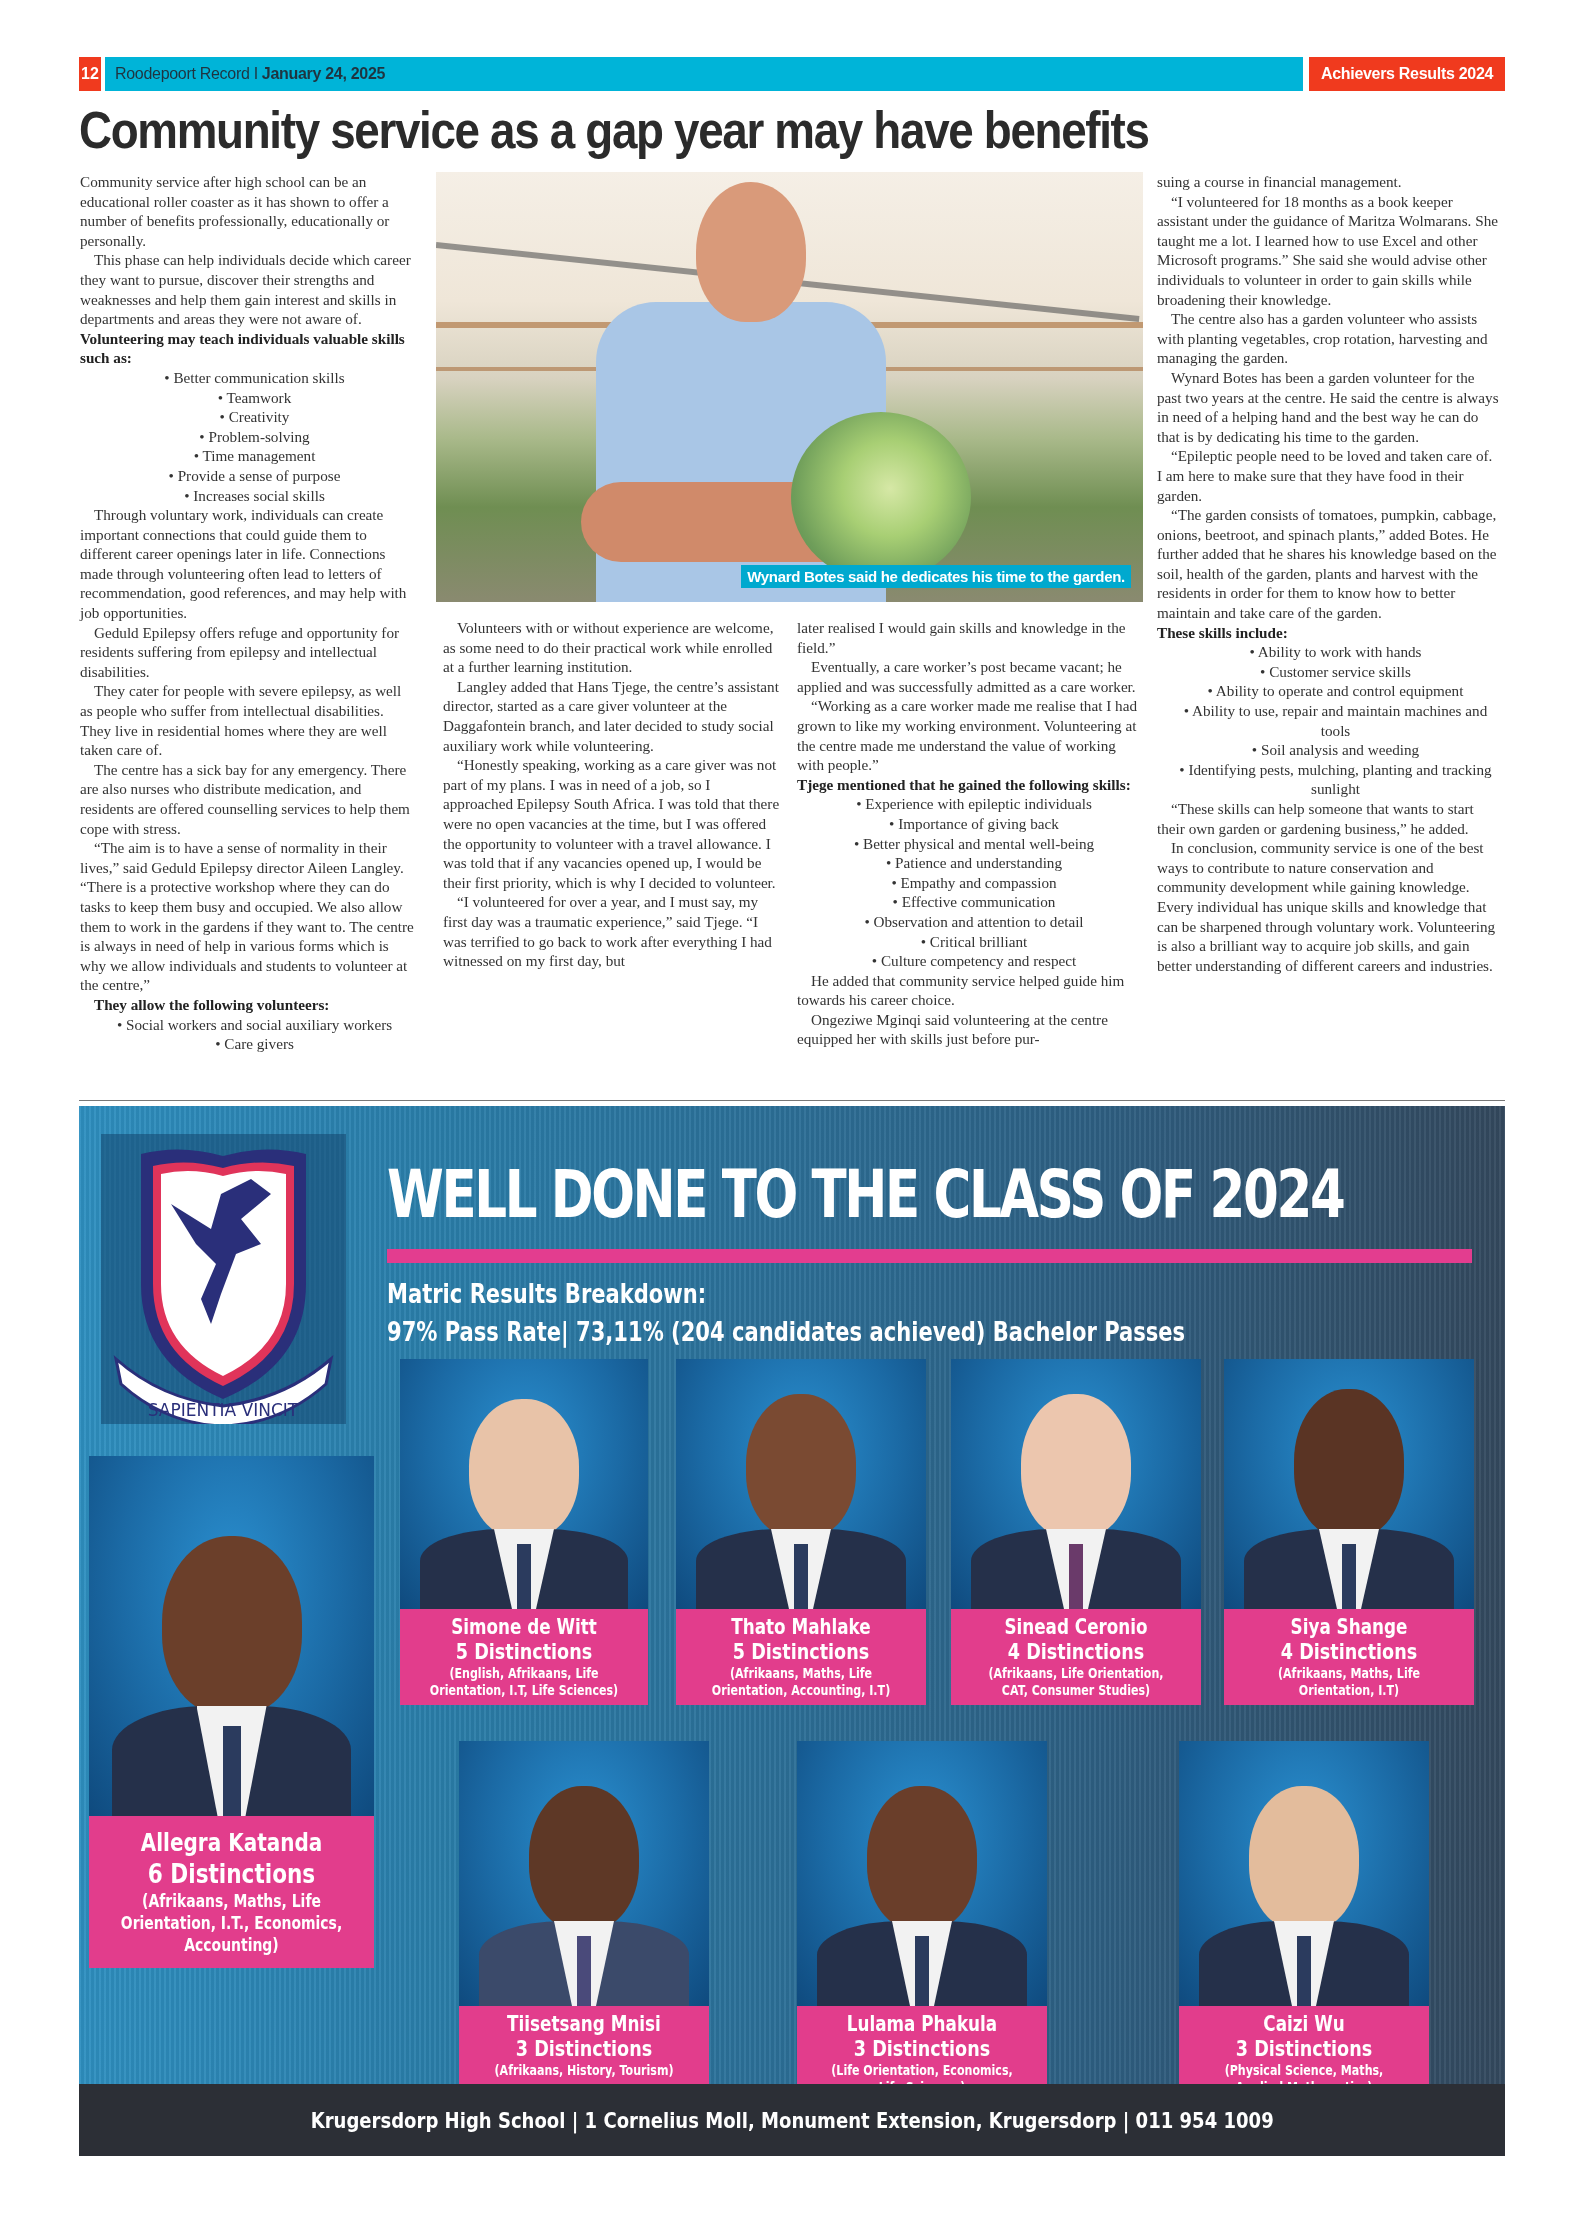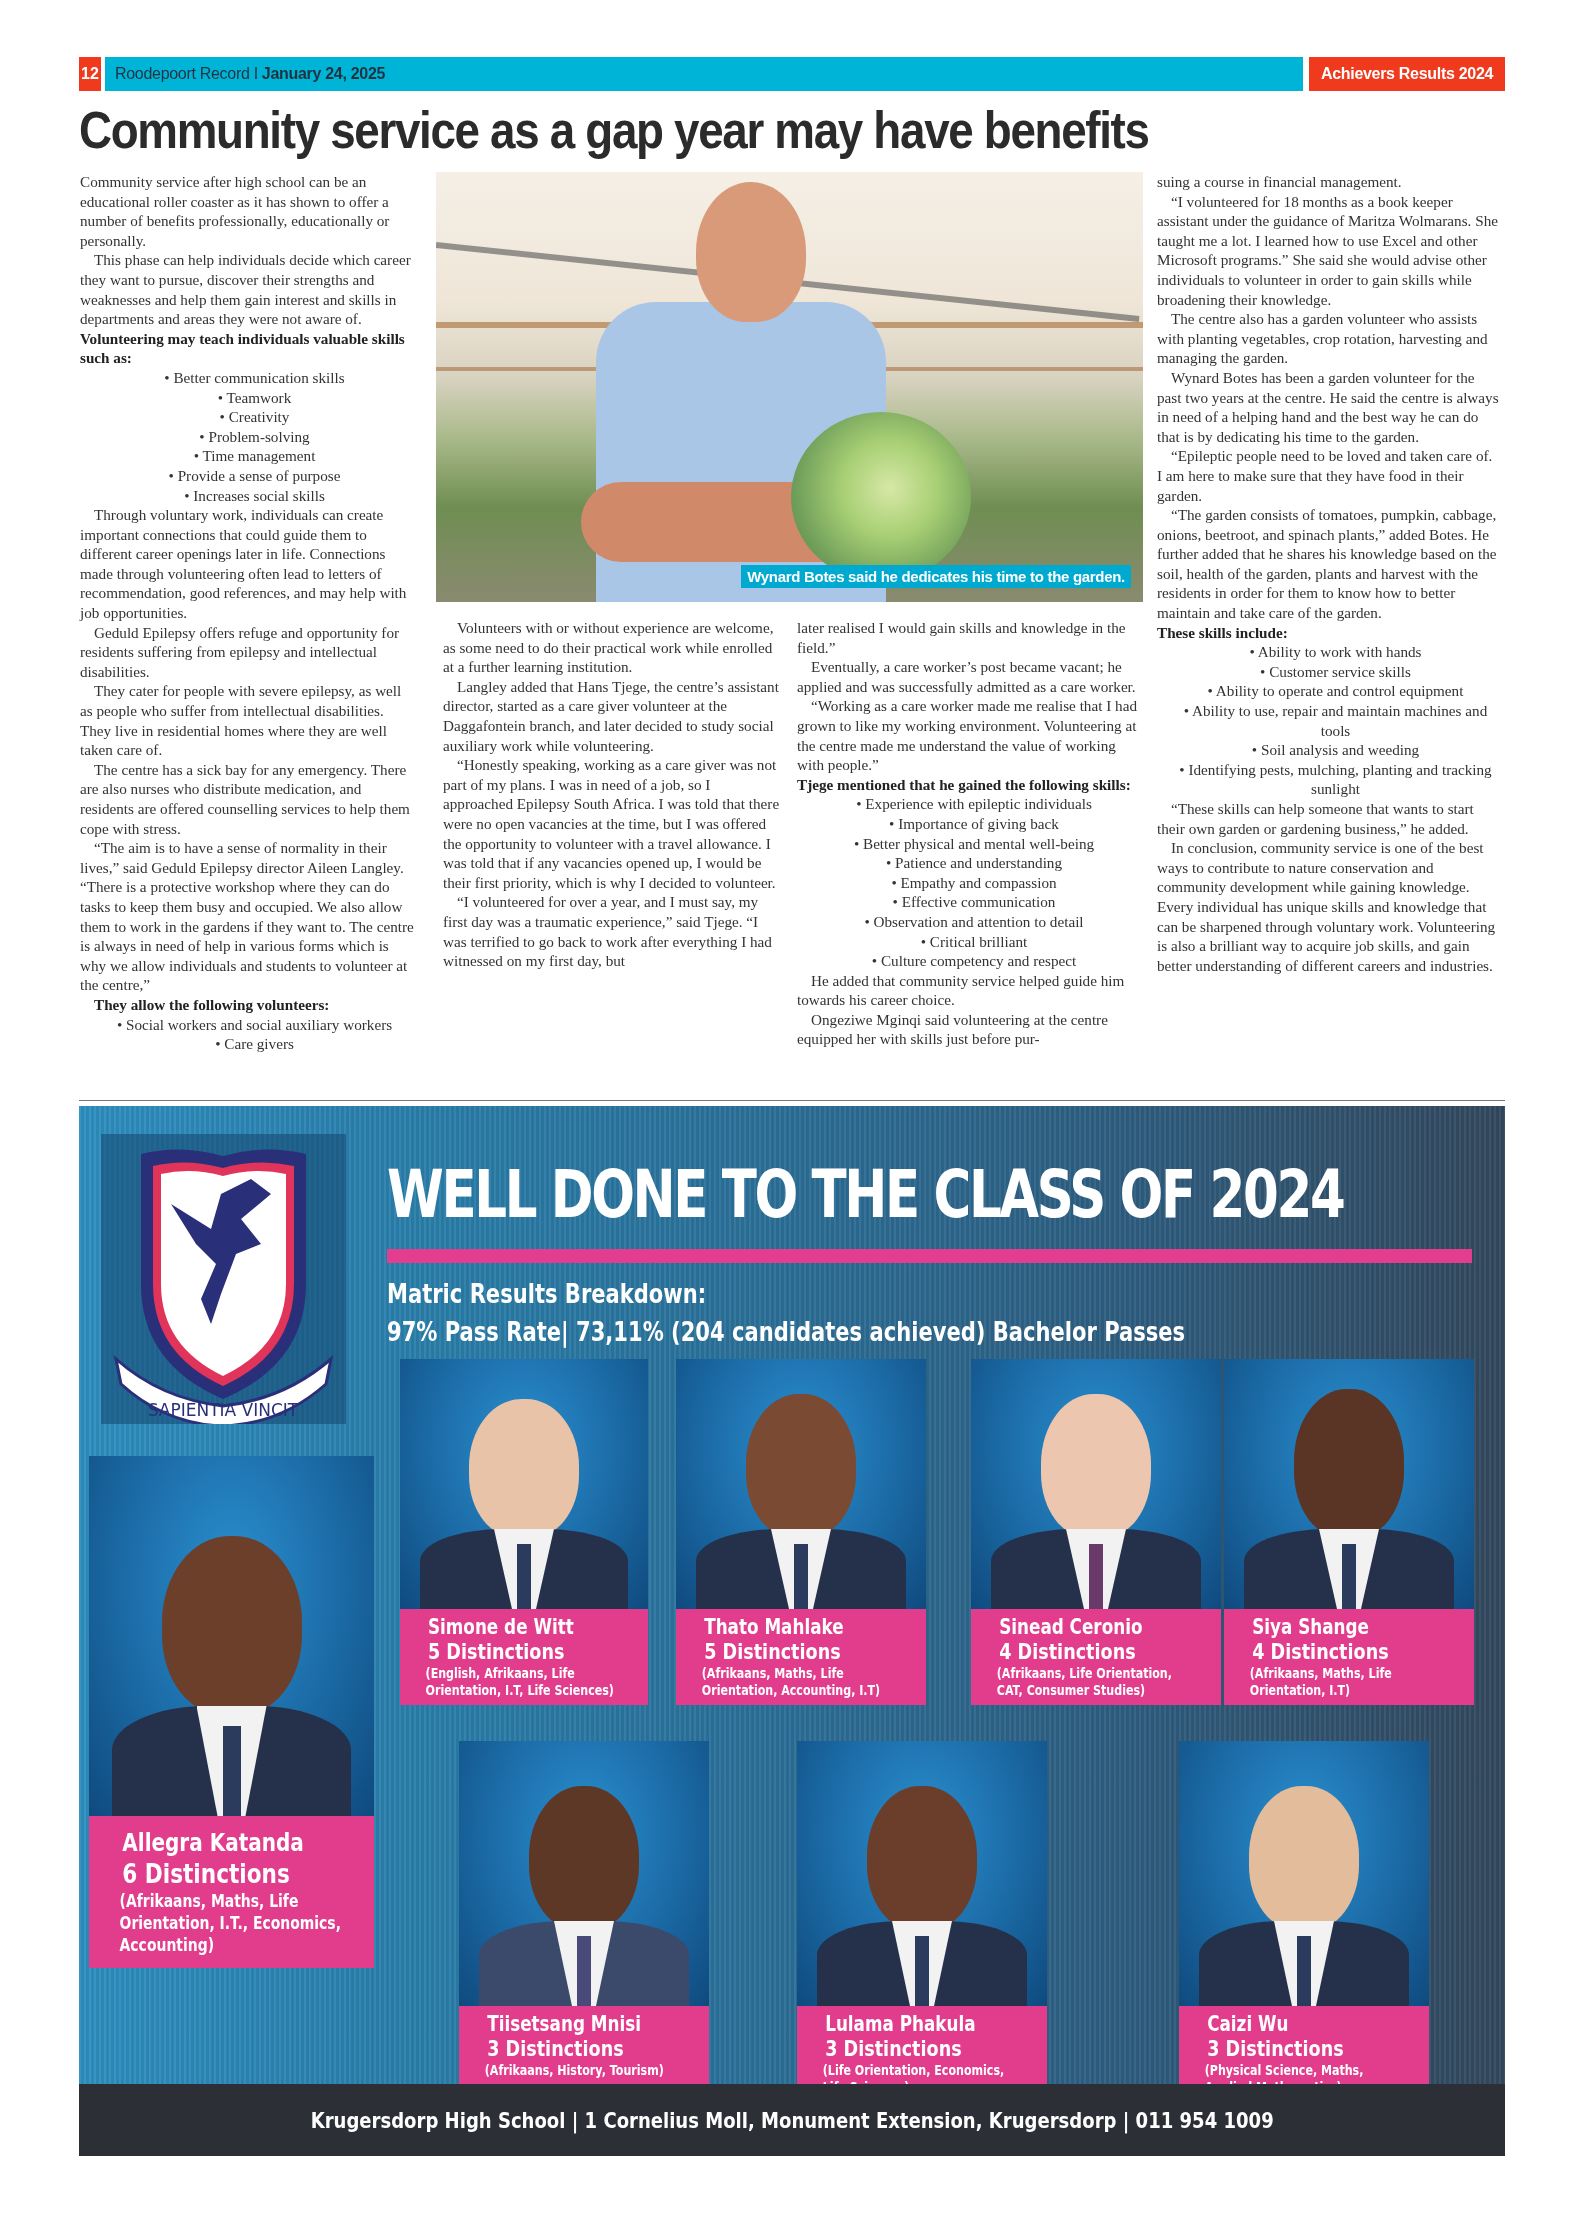--- a/index.html
+++ b/index.html
@@ -54,21 +54,21 @@
   .ad-pinkbar { position: absolute; top: 143px; left: 308px; width: 1085px; height: 14px; background: #e33d8f; }
   .ad-sub1 { position: absolute; top: 172px; left: 308px; font-family: "DejaVu Sans", sans-serif; font-weight: bold; font-size: 27px; color: #fff; transform: scaleX(0.78); transform-origin: left; white-space: nowrap; }
   .ad-sub2 { position: absolute; top: 210px; left: 308px; font-family: "DejaVu Sans", sans-serif; font-weight: bold; font-size: 27px; color: #fff; transform: scaleX(0.78); transform-origin: left; white-space: nowrap; }
 
   .stu { position: absolute; }
   .stu .ph { position: relative; width: 100%; background: radial-gradient(ellipse at 50% 35%, #2a8fcf 0%, #1b6aa5 55%, #0f4a7e 100%); overflow: hidden; }
   .stu .ph .face { position: absolute; left: 50%; transform: translateX(-50%); border-radius: 48% 48% 45% 45%; }
   .stu .ph .blazer { position: absolute; left: 8%; right: 8%; bottom: 0; border-radius: 40% 40% 0 0; background: #25304a; }
   .stu .ph .collar { position: absolute; left: 50%; transform: translateX(-50%); bottom: 0; background: #f2f2f2; clip-path: polygon(0 0, 100% 0, 70% 100%, 30% 100%); }
   .stu .ph .tie { position: absolute; left: 50%; transform: translateX(-50%); bottom: 0; background: #2b3b5e; }
-  .stu .lbl { background: #e23d8c; color: #fff; font-family: "DejaVu Sans", sans-serif; font-weight: bold; padding: 6px 4px; }
+  .stu .lbl { background: #e23d8c; color: #fff; font-family: "DejaVu Sans", sans-serif; font-weight: bold; text-align: center; padding: 6px 4px; }
   .stu .lbl .nm { display: block; font-size: 21px; line-height: 24px; transform: scaleX(0.8); }
   .stu .lbl .ds { display: block; font-size: 22px; line-height: 26px; transform: scaleX(0.8); }
   .stu .lbl .sj { display: block; font-size: 13.5px; line-height: 17px; transform: scaleX(0.82); }
 
   .ad-foot { position: absolute; left: 0; bottom: 0; width: 1426px; height: 72px; background: #2c2f36; color: #fff; font-family: "DejaVu Sans", sans-serif; font-weight: bold; font-size: 22px; display: flex; align-items: center; justify-content: center; }
   .ad-foot span { transform: scaleX(0.82); white-space: nowrap; }
 </style>
 </head>
 <body>
 
@@ -219,21 +219,21 @@
       <div class="blazer" style="height:80px;"></div>
       <div class="collar" style="width:60px; height:80px;"></div>
       <div class="tie" style="width:14px; height:65px;"></div>
     </div>
     <div class="lbl">
       <span class="nm">Thato Mahlake</span>
       <span class="ds">5 Distinctions</span>
       <span class="sj">(Afrikaans, Maths, Life Orientation, Accounting, I.T)</span>
     </div>
   </div>
-  <div class="stu" style="left:872px; top:253px; width:250px;margin-left:20px;">
+  <div class="stu" style="left:872px; top:253px; width:250px;">
     <div class="ph" style="height:250px;">
       <div class="face" style="top:35px; width:110px; height:145px; background:#ecc6ae;"></div>
       <div class="blazer" style="height:80px;"></div>
       <div class="collar" style="width:60px; height:80px;"></div>
       <div class="tie" style="width:14px; height:65px; background:#6a3a6a;"></div>
     </div>
     <div class="lbl">
       <span class="nm">Sinead Ceronio</span>
       <span class="ds">4 Distinctions</span>
       <span class="sj">(Afrikaans, Life Orientation, CAT, Consumer Studies)</span>

